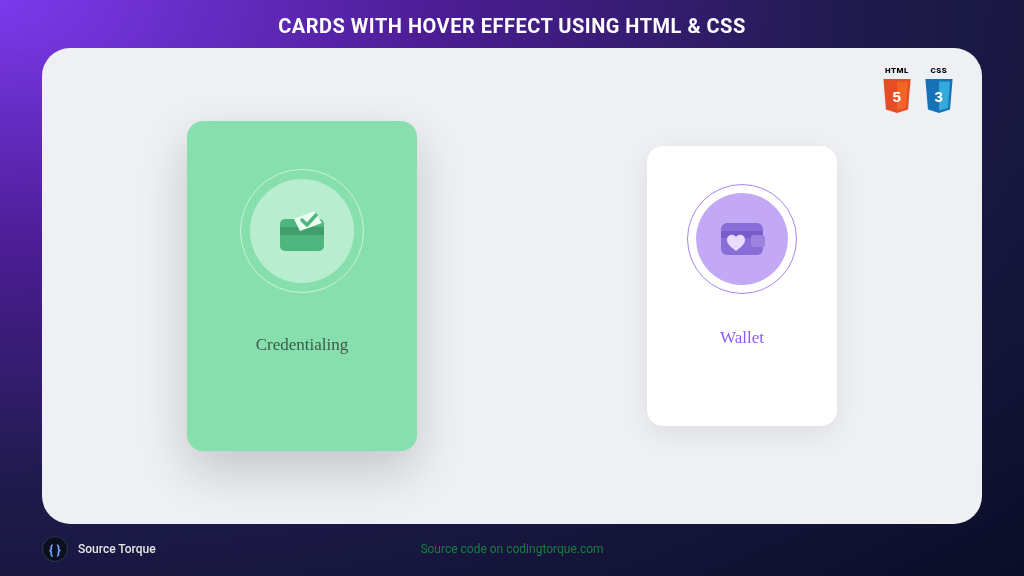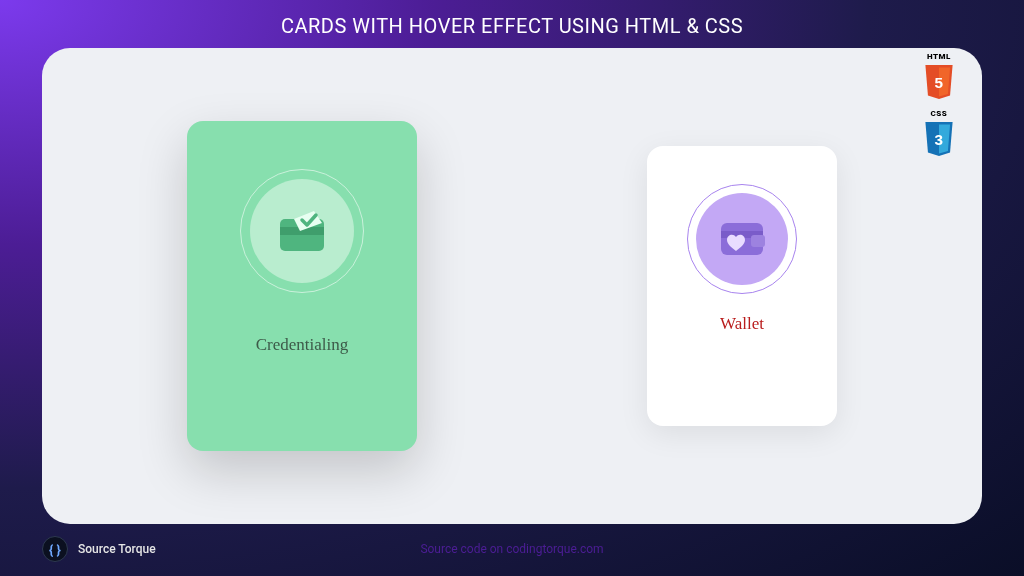--- a/index.html
+++ b/index.html
@@ -10,46 +10,45 @@
     font-family: -apple-system, BlinkMacSystemFont, "Segoe UI", Roboto, sans-serif;
     background: linear-gradient(135deg, #4a1d96 0%, #7c3aed 25%, #1e1b4b 60%, #0f172a 100%);
     background: radial-gradient(ellipse at top left, #7c3aed 0%, #4c1d95 30%, #1e1b4b 60%, #0a0e27 100%);
     display: flex;
     flex-direction: column;
     overflow: hidden;
   }
   
   .page-title {
     color: #fff;
-    font-weight: 400;
+    font-weight: 700;
     font-size: 20px;
     letter-spacing: 0.5px;
     text-align: center;
     padding: 14px 0 10px 0;
   }
   
   .stage {
     flex: 1;
     margin: 0 42px 12px 42px;
     background: #eef0f4;
     border-radius: 28px;
     position: relative;
     display: flex;
     align-items: center;
     justify-content: space-around;
     padding: 0 30px;
   }
   
   .tech-badges {
     position: absolute;
-    top: 4px;
+    top: 18px;
     right: 26px;
     display: flex;
     gap: 8px;
-    flex-direction: column;
   }
   
   .tech-badge {
     display: flex;
     flex-direction: column;
     align-items: center;
     font-size: 8px;
     font-weight: 900;
     letter-spacing: 0.5px;
   }
@@ -112,24 +111,24 @@
   .card.hovered .icon-disc { width: 104px; height: 104px; }
   
   .disc-green  { background: #b9edcf; }
   .disc-purple { background: #c3a8f5; }
   .disc-blue   { background: #bcd8f5; }
   
   .ring-purple { border-color: #a884ee; }
   .ring-blue   { border-color: #cfd9e6; }
   
   .card-title {
-    margin-top: 20px;
+    margin-top: 34px;
     font-family: Georgia, 'Times New Roman', serif;
     font-size: 17px;
-    color: #b91c1c;
+    color: #8b5cf6;
     font-weight: 400;
   }
   
   .card.hovered .card-title {
     color: #3d5a49;
     margin-top: 42px;
   }
   
   .footer {
     display: flex;
@@ -159,21 +158,21 @@
     justify-content: center;
     color: #6fa8ff;
     font-size: 13px;
     font-weight: 700;
   }
   
   .source-link {
     position: absolute;
     left: 50%;
     transform: translateX(-50%);
-    color: #4c1d95;
+    color: #15803d;
     font-size: 12px;
   }
 </style>
 </head>
 <body>
 
 <div class="page-title">CARDS WITH HOVER EFFECT USING HTML &amp; CSS</div>
 
 <div class="stage">
 

